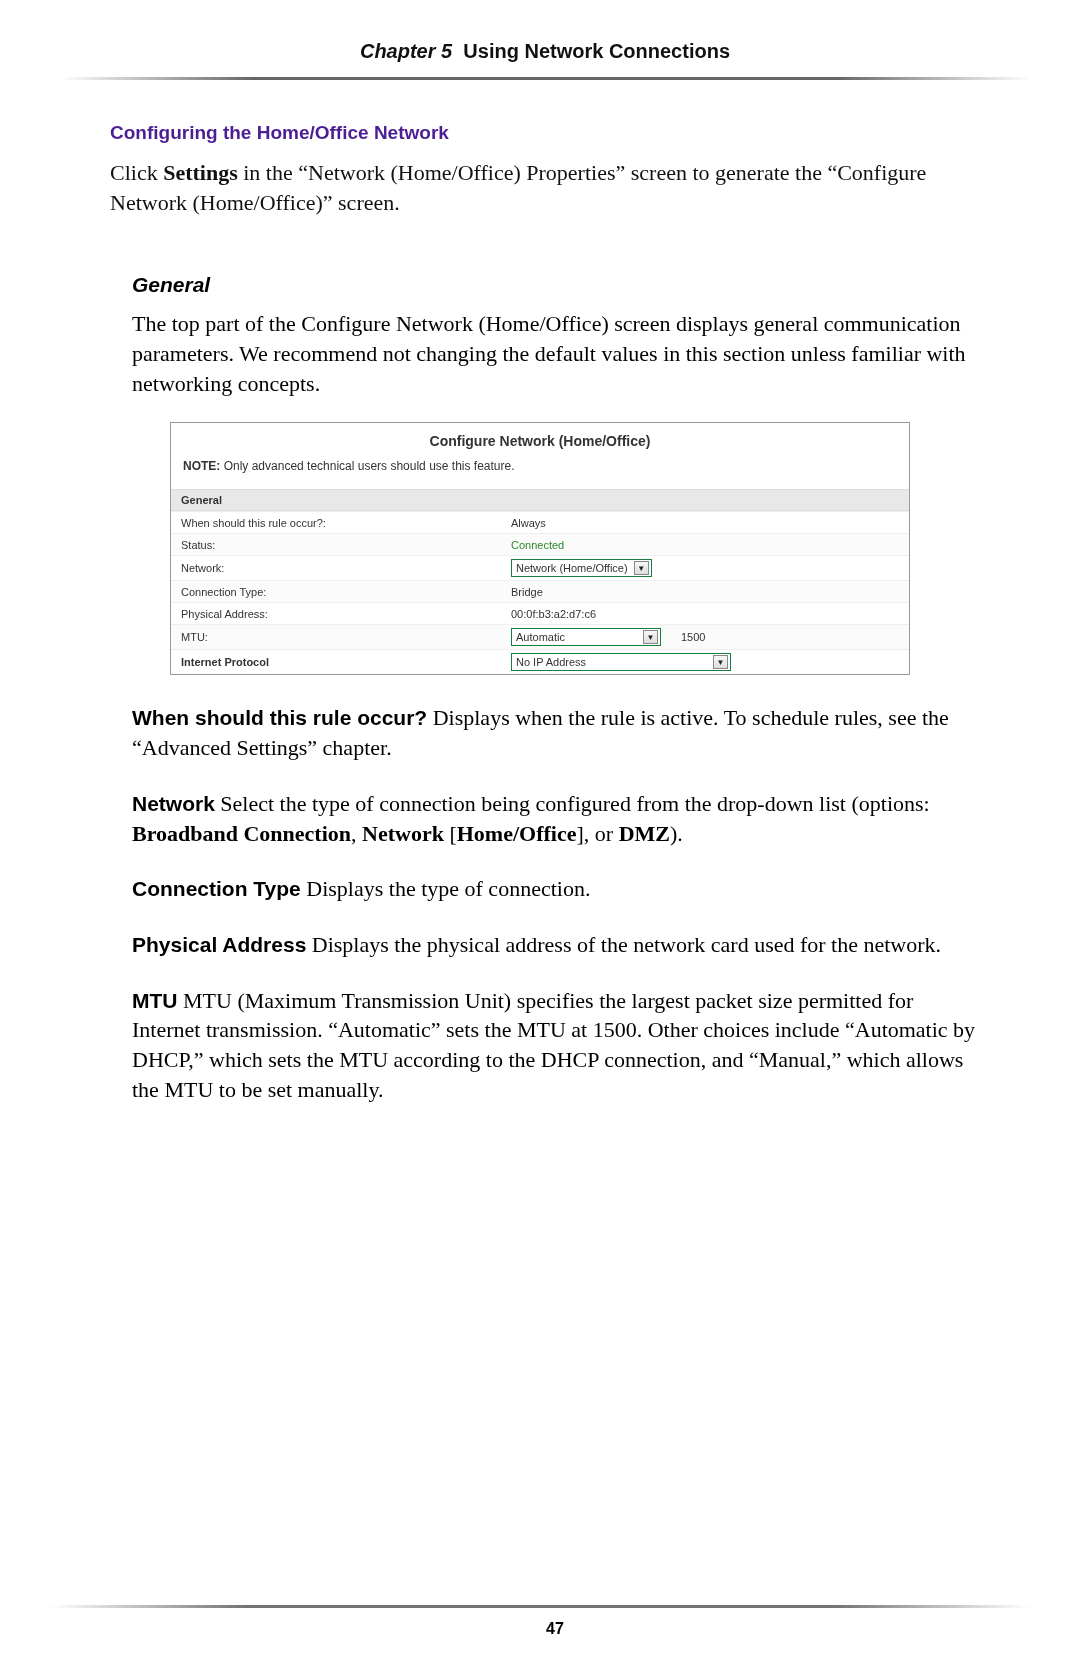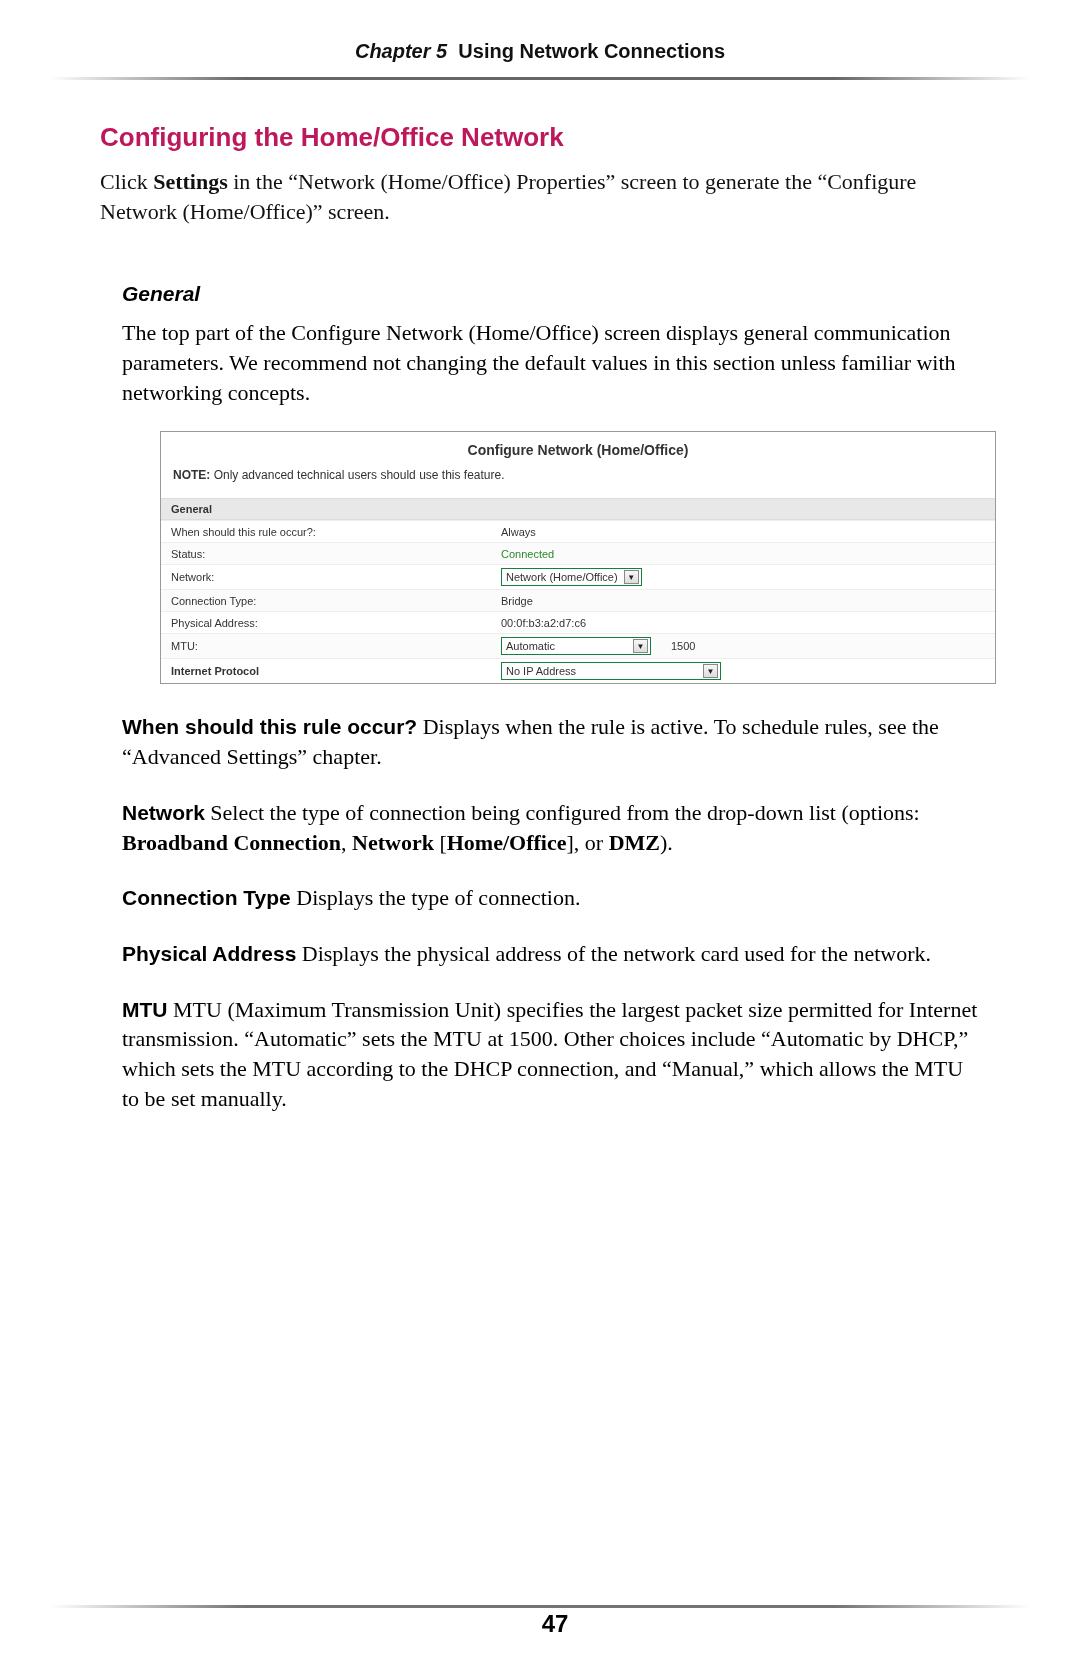--- a/index.html
+++ b/index.html
@@ -6,42 +6,43 @@
   body {
     width: 1080px;
     height: 1668px;
     background: #fff;
     font-family: Georgia, 'Times New Roman', serif;
     color: #000;
     position: relative;
   }
   .page {
     padding: 40px 100px 60px 100px;
+    margin-left: 10px;
   }
   .running-head {
     text-align: center;
     font-family: 'Helvetica Neue', Arial, sans-serif;
     font-size: 20px;
     font-weight: 700;
     color: #111;
     padding-bottom: 14px;
   }
   .running-head .chap { font-style: italic; }
   .hr-grad {
     height: 3px;
     background: linear-gradient(to right, rgba(0,0,0,0) 0%, rgba(0,0,0,0.6) 20%, rgba(0,0,0,0.6) 80%, rgba(0,0,0,0) 100%);
     margin: 0 -50px 0 -50px;
   }
   .section-title {
     font-family: 'Helvetica Neue', Arial, sans-serif;
     font-weight: 700;
-    font-size: 26px;
+    font-size: 19px;
     margin-top: 42px;
     margin-bottom: 14px;
-    color: #be185d;
+    color: #4c1d95;
   }
   .body-text {
     font-size: 22px;
     line-height: 1.35;
     color: #111;
   }
   .body-text .b { font-weight: 700; }
   .sub-heading {
     font-family: 'Helvetica Neue', Arial, sans-serif;
     font-style: italic;
@@ -53,21 +54,21 @@
   }
   .sub-body {
     font-size: 22px;
     line-height: 1.35;
     margin-left: 22px;
   }
 
   
   .panel {
     margin: 24px auto 28px 60px;
-    width: 836px;
+    width: 740px;
     border: 1px solid #999;
     font-family: Verdana, Arial, sans-serif;
     font-size: 12px;
     color: #333;
     background: #fff;
   }
   .panel-title {
     text-align: center;
     font-weight: 700;
     font-size: 14px;
@@ -150,21 +151,21 @@
     height: 3px;
     background: linear-gradient(to right, rgba(0,0,0,0) 0%, rgba(0,0,0,0.55) 20%, rgba(0,0,0,0.55) 80%, rgba(0,0,0,0) 100%);
   }
   .page-num {
     position: absolute;
     bottom: 30px;
     left: 0; right: 0;
     text-align: center;
     font-family: 'Helvetica Neue', Arial, sans-serif;
     font-weight: 700;
-    font-size: 24px;
+    font-size: 16px;
     padding-left: 30px;
   }
 </style>
 </head>
 <body>
 
 <div class="page">
   <div class="running-head">
     <span class="chap">Chapter 5</span>&nbsp;&nbsp;<span>Using Network Connections</span>
   </div>

